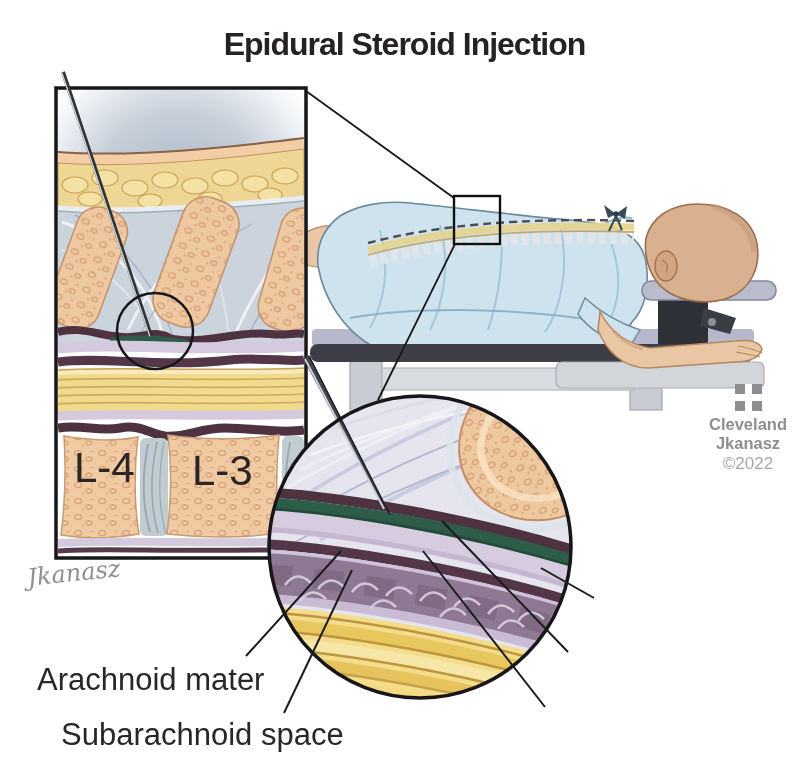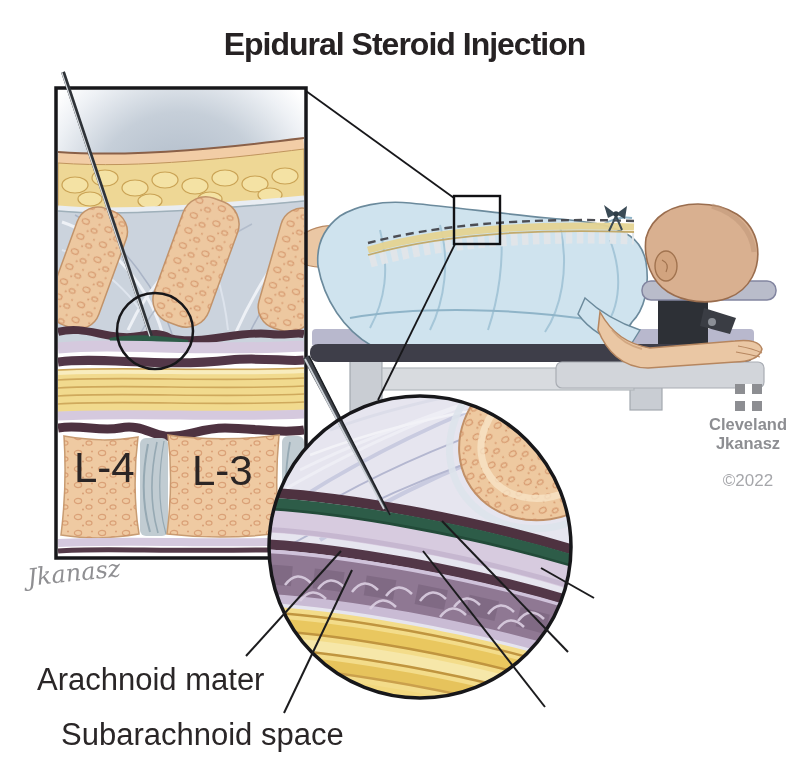--- a/index.html
+++ b/index.html
@@ -11,21 +11,21 @@
          letter-spacing:-1px;color:#262223;padding-left:9px;}
   .anat-label{font-size:31px;color:#2a2627;}
   .vert-label{font-size:42px;color:#2b2525;}
   .signature{left:26px;top:564px;font-family:"DejaVu Serif", serif;font-style:italic;
              font-size:24px;color:#8f8f92;transform:rotate(-6deg);transform-origin:left top;}
   .credit{left:700px;top:384px;width:96px;text-align:center;color:#8d8e92;}
   .cc-logo{width:27px;height:27px;margin:0 auto 4px auto;background:#8d8e92;position:relative;}
   .cc-logo::before{content:"";position:absolute;left:0;right:0;top:10px;height:7px;background:#fff;}
   .cc-logo::after{content:"";position:absolute;top:0;bottom:0;left:10px;width:7px;background:#fff;}
   .cc-name{font-size:16.5px;font-weight:700;line-height:1.18;color:#8d8e92;}
-  .cc-year{font-size:17px;color:#a6a7ab;margin-top:17px;}
+  .cc-year{font-size:17px;color:#a6a7ab;margin-top:0;}
 </style>
 </head>
 <body>
 
 <div id="stage">
 
 <svg width="800" height="772" viewBox="0 0 800 772">
   <defs>
     <radialGradient id="domeGrad" gradientUnits="userSpaceOnUse" cx="180" cy="200" r="160">
       <stop offset="0" stop-color="#a9b5c4"></stop>

